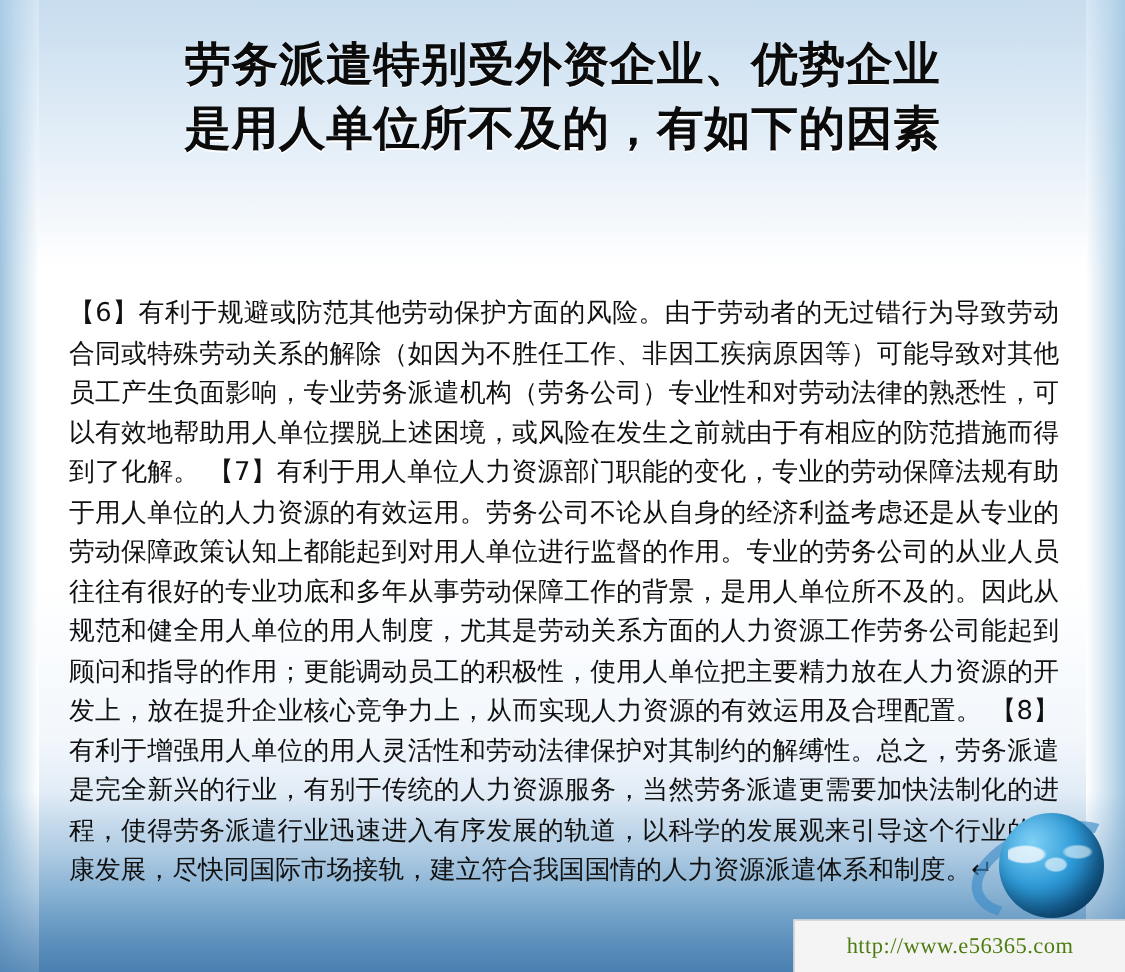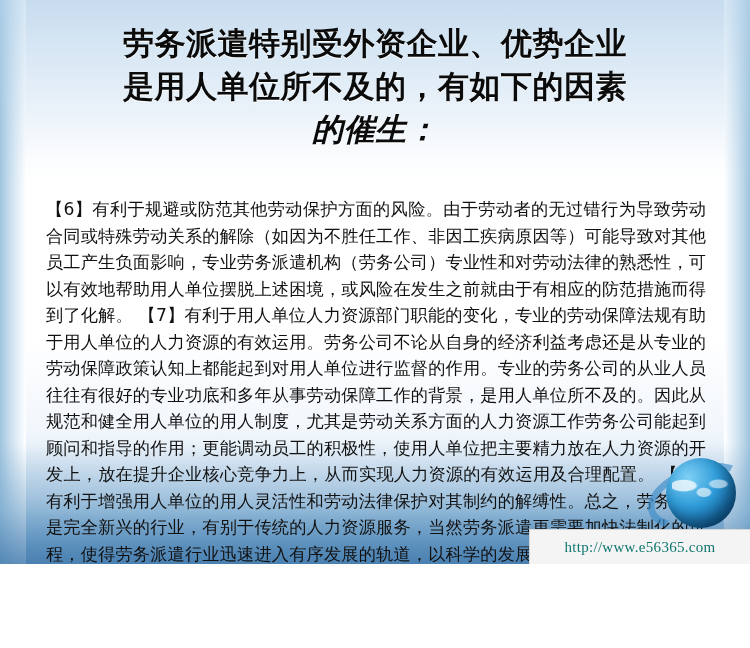--- a/index.html
+++ b/index.html
@@ -8,21 +8,21 @@
   }
   body {
     width: 750px;
     height: 648px;
     font-family: "Liberation Sans", sans-serif;
     background: #ffffff;
   }
   .slide {
     position: relative;
     width: 750px;
-    height: 564px;
+    height: 648px;
     overflow: hidden;
     background:
       linear-gradient(to bottom,
         #dfe9f3 0%,
         #eef4fa 8%,
         #ffffff 26%,
         #ffffff 60%,
         #f2f7fc 76%,
         #cfe0f0 88%,
         #8fb9d8 95%,
@@ -135,38 +135,37 @@
     background: #f4f4f4;
     border-top: 1px solid #d8d8d8;
     border-left: 1px solid #d8d8d8;
     display: flex;
     align-items: center;
     justify-content: center;
   }
   .watermark-bar .url {
     font-family: "Liberation Serif", serif;
     font-size: 15px;
-    color: #0f766e;
+    color: #4d7c0f;
     letter-spacing: 0.3px;
   }
 </style>
 </head>
 <body>
 
 <div class="slide">
 
   <div class="band-left"></div>
   <div class="band-right"></div>
   <div class="sheen"></div>
   <div class="bottom-wave"></div>
 
   <div class="title">
     <span class="ln ln1">劳务派遣特别受外资企业、优势企业</span>
     <span class="ln ln2">是用人单位所不及的，有如下的因素</span>
-    <span class="ln ln3">的催生：</span>
   </div>
 
   <div class="body-text">【6】有利于规避或防范其他劳动保护方面的风险。由于劳动者的无过错行为导致劳动合同或特殊劳动关系的解除（如因为不胜任工作、非因工疾病原因等）可能导致对其他员工产生负面影响，专业劳务派遣机构（劳务公司）专业性和对劳动法律的熟悉性，可以有效地帮助用人单位摆脱上述困境，或风险在发生之前就由于有相应的防范措施而得到了化解。 【7】有利于用人单位人力资源部门职能的变化，专业的劳动保障法规有助于用人单位的人力资源的有效运用。劳务公司不论从自身的经济利益考虑还是从专业的劳动保障政策认知上都能起到对用人单位进行监督的作用。专业的劳务公司的从业人员往往有很好的专业功底和多年从事劳动保障工作的背景，是用人单位所不及的。因此从规范和健全用人单位的用人制度，尤其是劳动关系方面的人力资源工作劳务公司能起到顾问和指导的作用；更能调动员工的积极性，使用人单位把主要精力放在人力资源的开发上，放在提升企业核心竞争力上，从而实现人力资源的有效运用及合理配置。 【8】有利于增强用人单位的用人灵活性和劳动法律保护对其制约的解缚性。总之，劳务派遣是完全新兴的行业，有别于传统的人力资源服务，当然劳务派遣更需要加快法制化的进程，使得劳务派遣行业迅速进入有序发展的轨道，以科学的发展观来引导这个行业的健康发展，尽快同国际市场接轨，建立符合我国国情的人力资源派遣体系和制度。↵</div>
 
   <div class="globe">
     <div class="swoosh"></div>
     <div class="sphere"></div>
   </div>
 
   <div class="watermark-bar">

